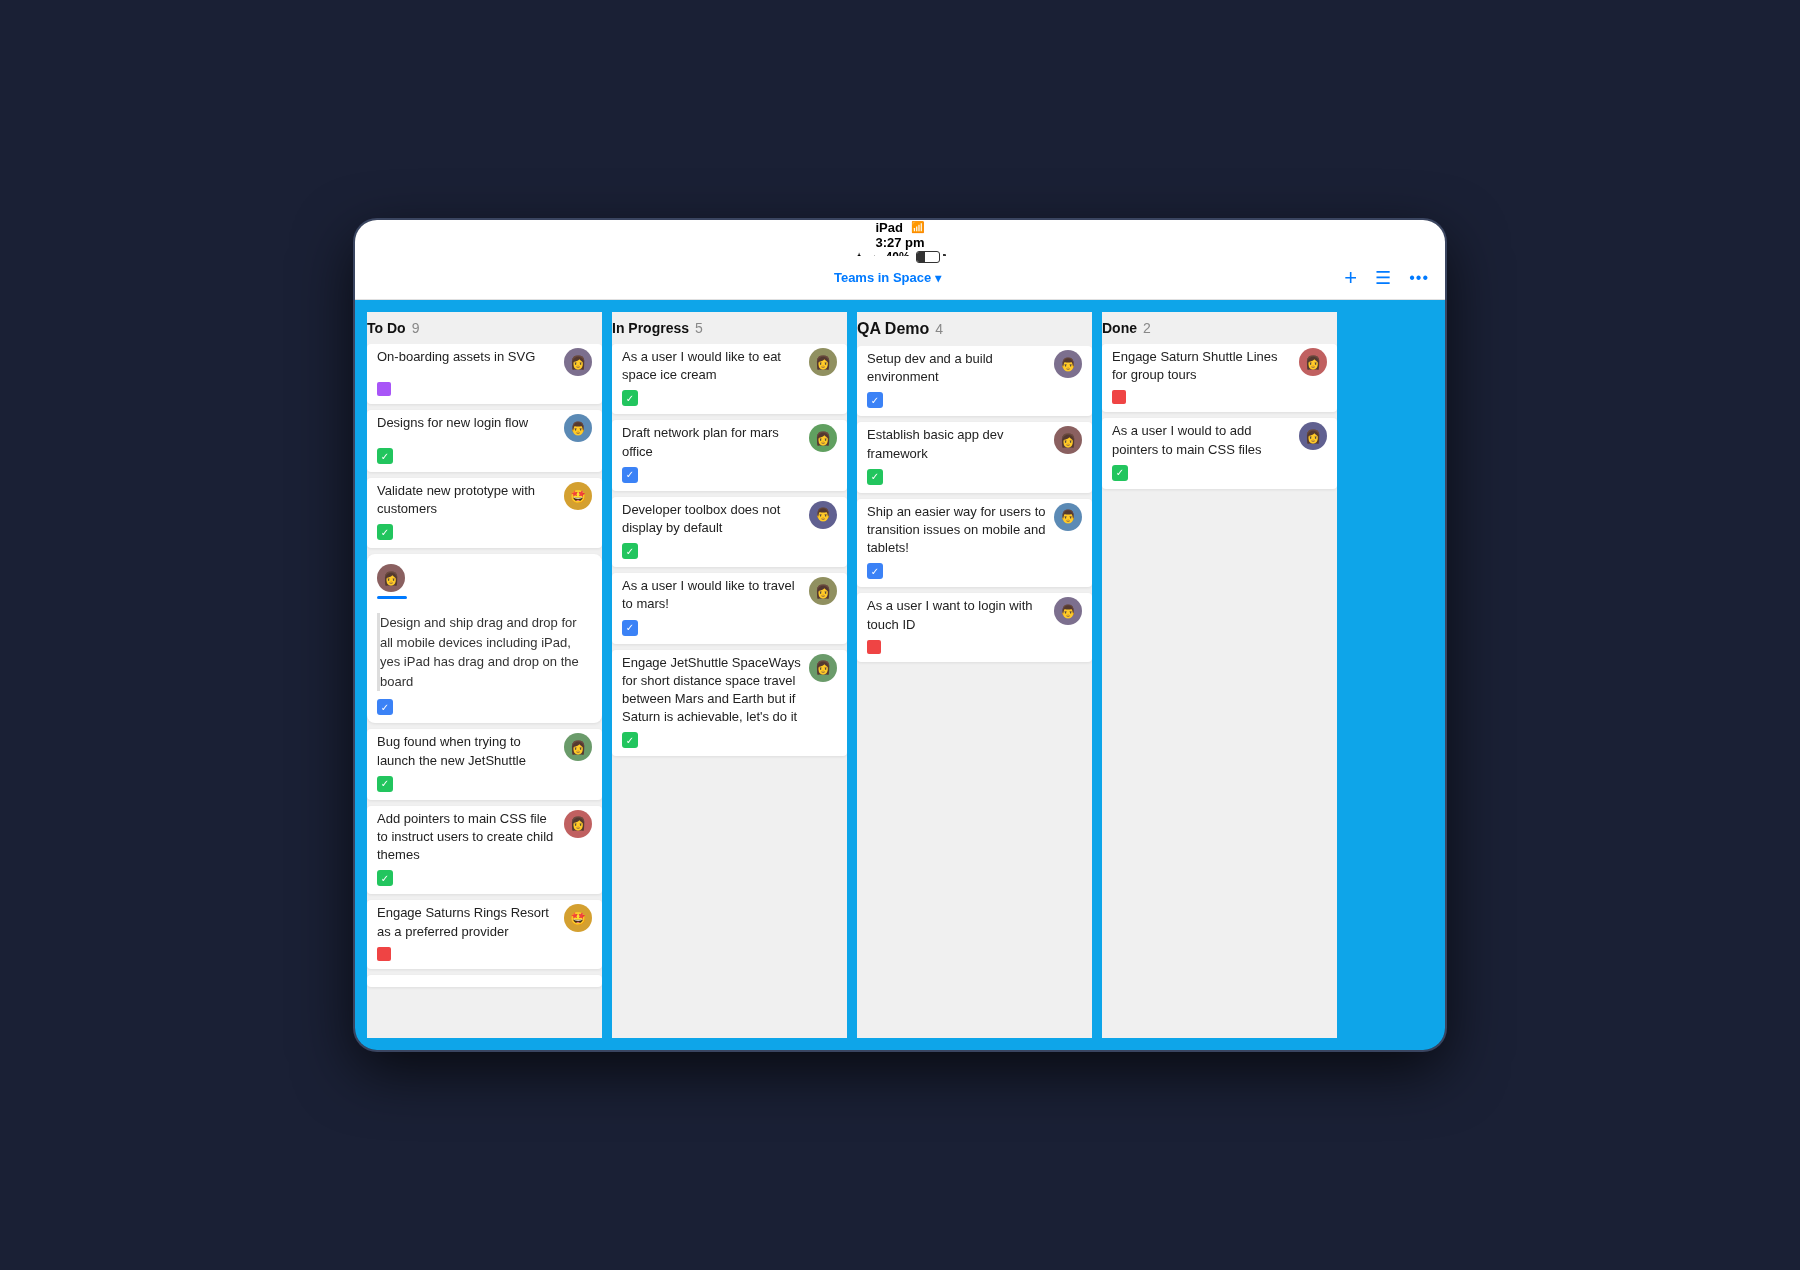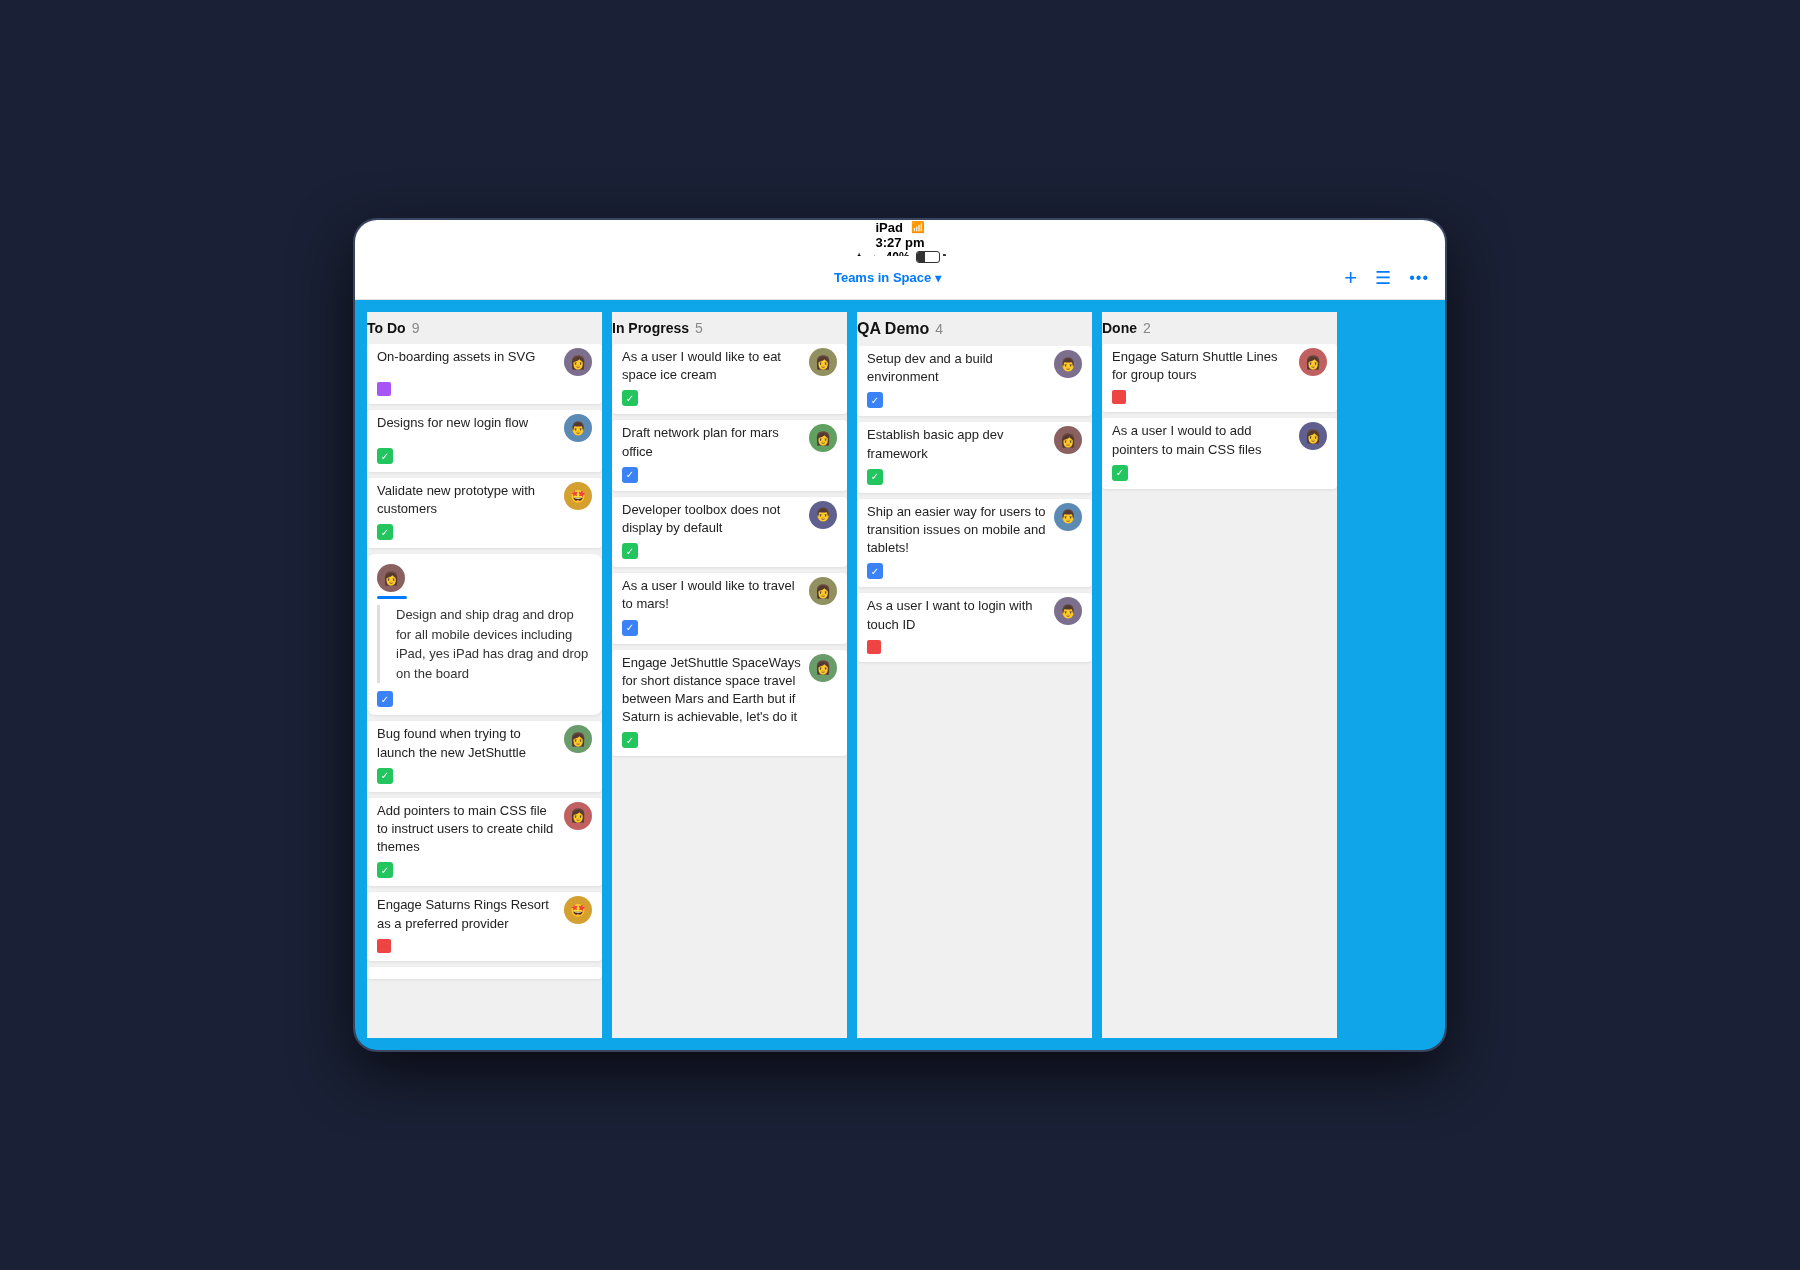--- a/index.html
+++ b/index.html
@@ -197,26 +197,26 @@
       border-radius: 8px;
       padding: 10px 10px 8px 10px;
       box-shadow: 0 1px 3px rgba(0,0,0,0.08);
     }
     .expanded-card .card-content {
       display: flex;
       justify-content: space-between;
       align-items: flex-start;
     }
     .expanded-body {
-      margin-top: 6px;
+      margin-top: 14px;
       font-size: 13px;
       color: #333;
       line-height: 1.5;
       border-left: 3px solid #ddd;
-      padding-left: 16px;
+      padding-left: 0;
       margin-left: 0;
     }
     .divider-blue {
       width: 30px;
       height: 3px;
       background: #007aff;
       border-radius: 2px;
       margin: 4px 0 6px 0;
     }
     

